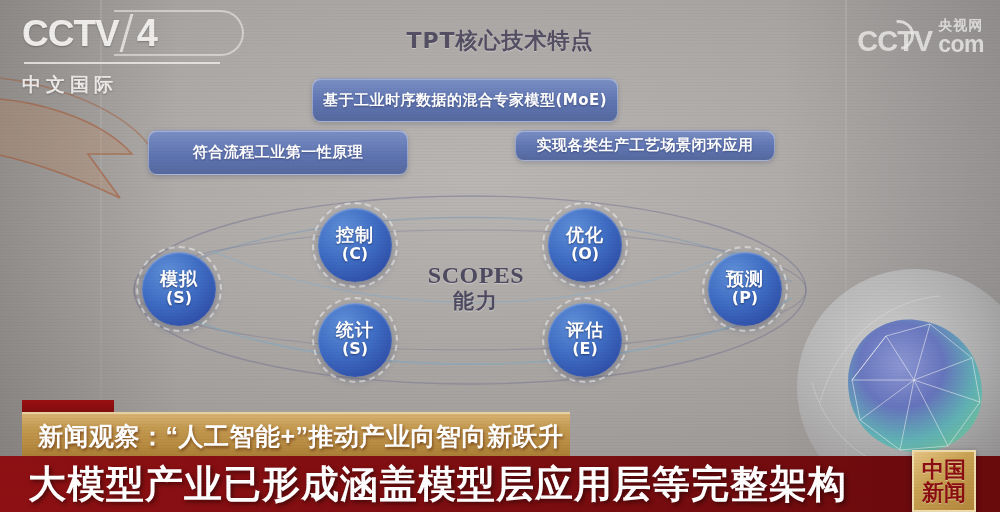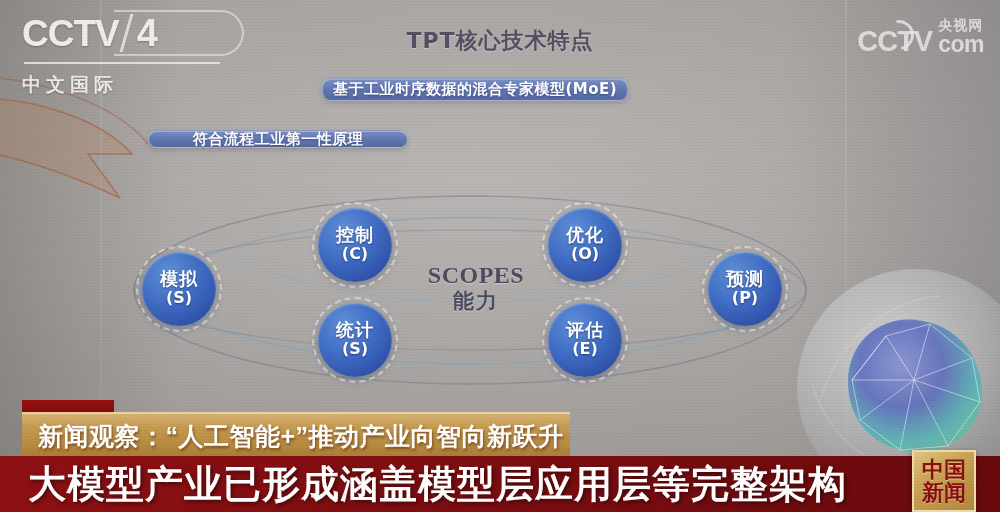--- a/index.html
+++ b/index.html
@@ -51,22 +51,22 @@
     font-size:22px;font-weight:700;color:#554f63;letter-spacing:1px;
     font-family:"DejaVu Sans",sans-serif;text-shadow:0 1px 1px rgba(255,255,255,.35);}
 
   
   .cap{position:absolute;display:flex;align-items:center;justify-content:center;
     border-radius:9px;color:#fff;font-weight:700;font-family:"DejaVu Sans",sans-serif;
     background:linear-gradient(180deg,#7b8fc4 0%,#5f75b2 55%,#56699f 100%);
     border:1px solid rgba(255,255,255,.35);
     box-shadow:0 2px 5px rgba(60,60,80,.25), inset 0 1px 0 rgba(255,255,255,.3);
     text-shadow:0 1px 2px rgba(30,35,70,.45);letter-spacing:.5px;}
-  .cap-top{left:322px;top:78px;width:306px;height:23px;font-size:15px;}
-  .cap-left{left:148px;top:130px;width:260px;height:18px;font-size:15px;}
+  .cap-top{left:312px;top:78px;width:306px;height:44px;font-size:15px;}
+  .cap-left{left:148px;top:130px;width:260px;height:45px;font-size:15px;}
   .cap-right{left:515px;top:130px;width:260px;height:31px;font-size:15px;}
 
   
   .orbits{position:absolute;left:120px;top:190px;width:700px;height:200px;}
 
   
   .node{position:absolute;width:74px;height:74px;border-radius:50%;
     display:flex;flex-direction:column;align-items:center;justify-content:center;
     color:#fff;font-family:"DejaVu Sans",sans-serif;font-weight:700;
     background:radial-gradient(circle at 35% 28%, #5f8fd8 0%, #3f6dc4 45%, #2f4fa8 80%, #2a4595 100%);
@@ -156,20 +156,21 @@
       <div class="wm-cn">央视网</div>
       <div class="wm-com">com</div>
     </div>
   </div>
   <div class="wm-arc"></div>
 
   <div class="slide-title">TPT核心技术特点</div>
 
   <div class="cap cap-top">基于工业时序数据的混合专家模型(MoE)</div>
   <div class="cap cap-left">符合流程工业第一性原理</div>
+  <div class="cap cap-right">实现各类生产工艺场景闭环应用</div>
 
   <svg class="orbits" viewBox="0 0 700 200">
     <ellipse cx="350" cy="100" rx="336" ry="94" fill="none" stroke="rgba(110,110,140,0.45)" stroke-width="1.4"></ellipse>
     <ellipse cx="350" cy="100" rx="336" ry="60" fill="none" stroke="rgba(110,110,140,0.32)" stroke-width="1.2"></ellipse>
     <path d="M30 92 C170 6 530 6 672 92" fill="none" stroke="rgba(120,150,185,0.45)" stroke-width="1.3"></path>
     <path d="M30 108 C170 196 530 196 672 108" fill="none" stroke="rgba(120,170,200,0.55)" stroke-width="1.3"></path>
     <path d="M90 60 C250 130 460 130 620 60" fill="none" stroke="rgba(130,175,210,0.45)" stroke-width="1.2"></path>
   </svg>
 
   <div class="node n-sim">

